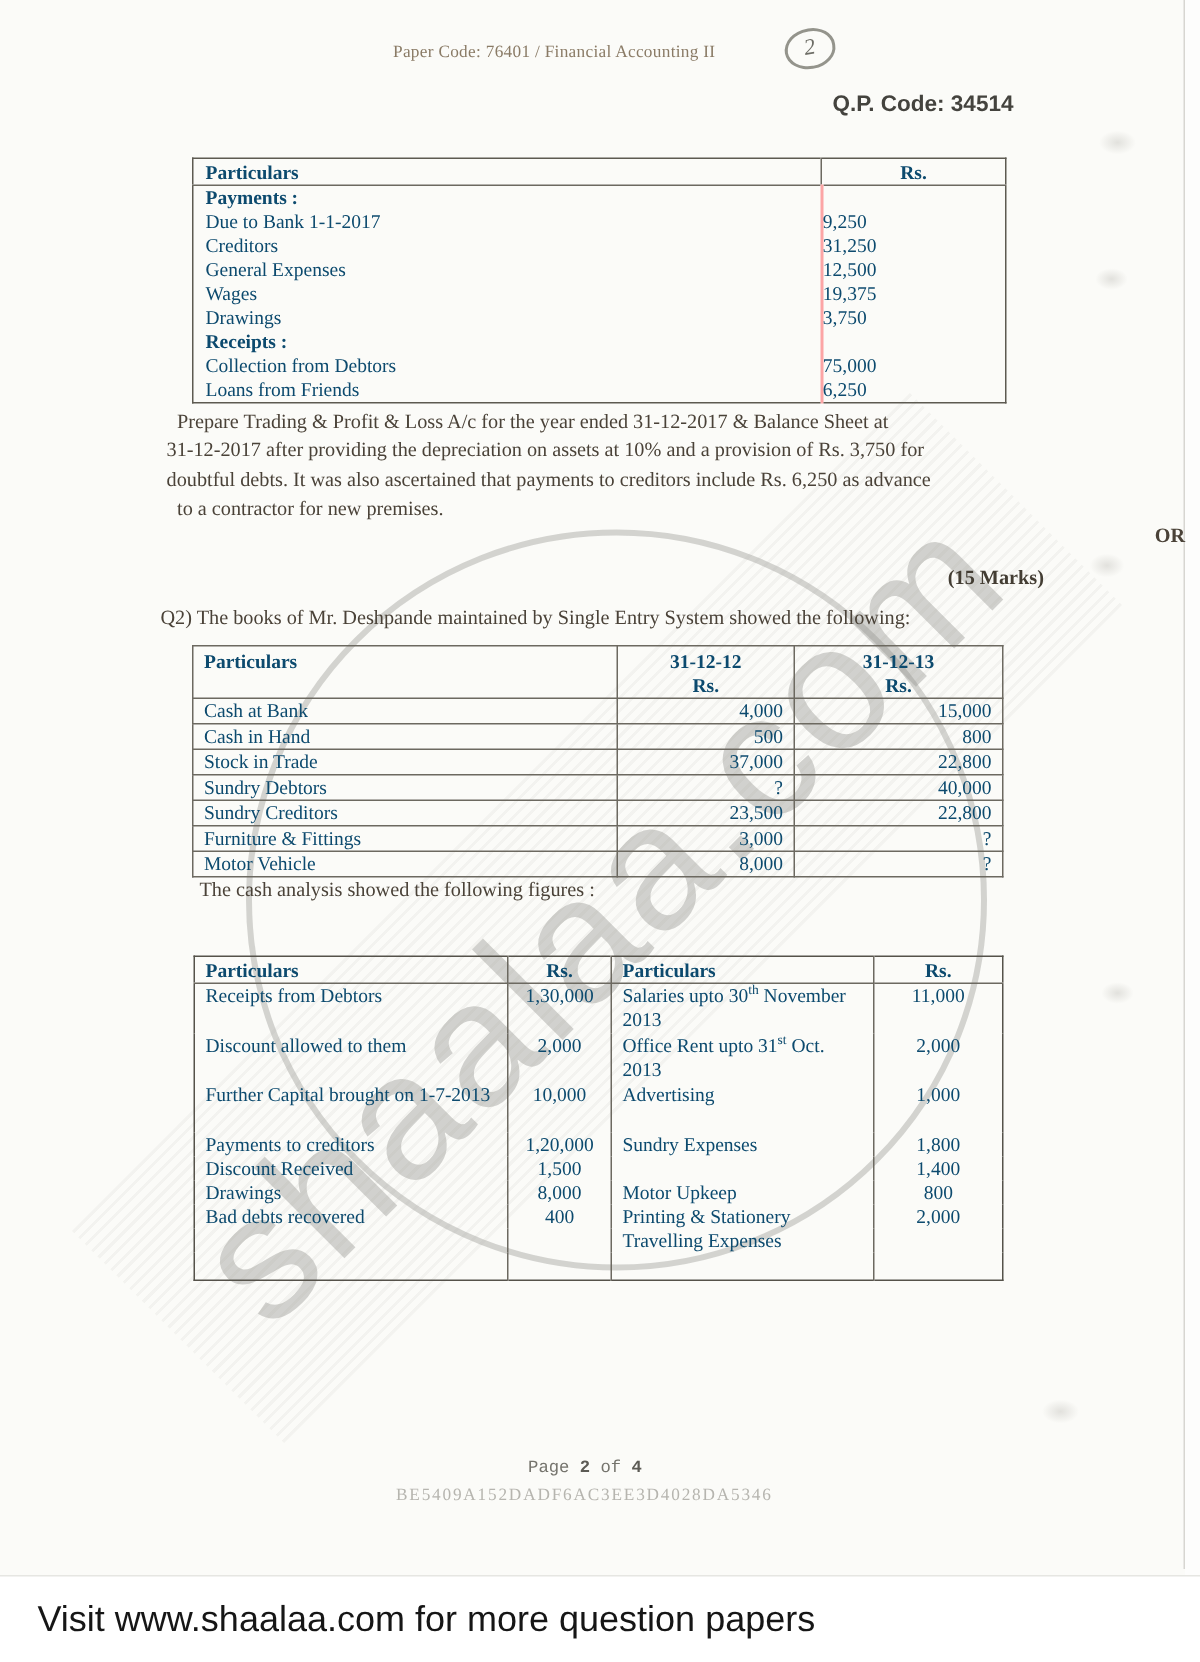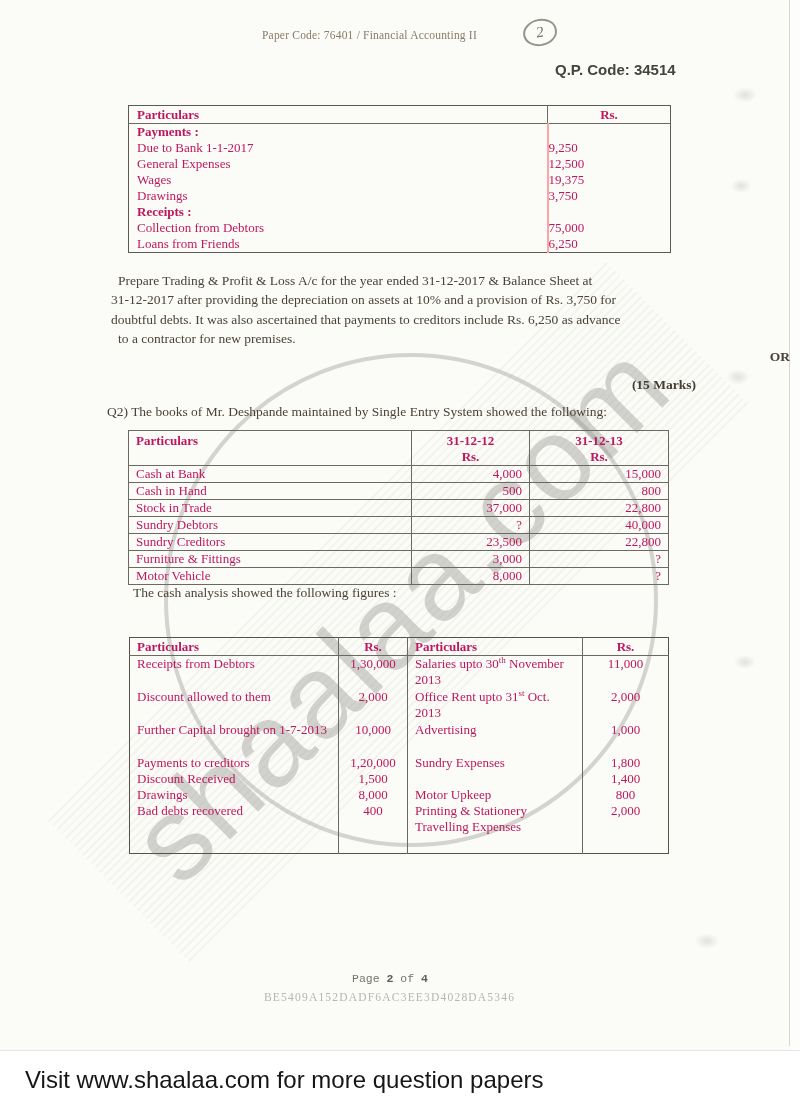--- a/index.html
+++ b/index.html
@@ -18,21 +18,21 @@
   .sm1{left:728px;top:84px;width:34px;height:22px}
   .sm2{left:726px;top:176px;width:30px;height:20px}
   .sm3{left:722px;top:366px;width:32px;height:22px}
   .sm4{left:730px;top:652px;width:30px;height:20px}
   .sm5{left:690px;top:930px;width:34px;height:22px}
   
   .paperline{position:absolute;left:262px;top:29px;font-size:11.5px;font-weight:normal;letter-spacing:.2px;color:#8a7b66;white-space:nowrap}
   .circ{position:absolute;left:523px;top:19px;width:34px;height:27px;border:2px solid #94948c;border-radius:52% 48% 50% 50%;transform:rotate(-10deg);display:flex;align-items:center;justify-content:center;font-size:15px;font-style:italic;color:#6d6d66}
   .qp{position:absolute;left:555px;top:61px;font-family:"Liberation Sans",sans-serif;font-size:15px;font-weight:bold;color:#44433e;white-space:nowrap}
   
-  table{position:absolute;border-collapse:collapse;table-layout:fixed;font-size:13px;color:#be185d}
+  table{position:absolute;border-collapse:collapse;table-layout:fixed;font-size:13px;color:#0c4a6e}
   th{font-weight:bold;font-size:13px}
   
   .t1{left:128px;top:105px;width:542px;border:1.5px solid #5d5a51}
   .t1 th{height:18px;border-bottom:1px solid #6c6960;vertical-align:middle}
   .t1 .th-l{text-align:left;padding-left:8px;border-right:1px solid #6c6960}
   .t1 .th-c{text-align:center}
   .t1 td{height:16px;line-height:16px;vertical-align:middle}
   .t1 .lbl{padding-left:8px;border-right:2px solid #fca5a5}
   .t1 .val{text-align:left;padding-right:7px}
   .strong{font-weight:bold}
@@ -111,20 +111,24 @@
     <tbody>
       <tr>
           <td class="lbl strong">Payments :</td>
           <td class="val"></td>
         </tr>
       <tr>
           <td class="lbl">Due to Bank 1-1-2017</td>
           <td class="val">9,250</td>
         </tr>
       <tr>
+          <td class="lbl">Creditors</td>
+          <td class="val">31,250</td>
+        </tr>
+      <tr>
           <td class="lbl">General Expenses</td>
           <td class="val">12,500</td>
         </tr>
       <tr>
           <td class="lbl">Wages</td>
           <td class="val">19,375</td>
         </tr>
       <tr>
           <td class="lbl">Drawings</td>
           <td class="val">3,750</td>

